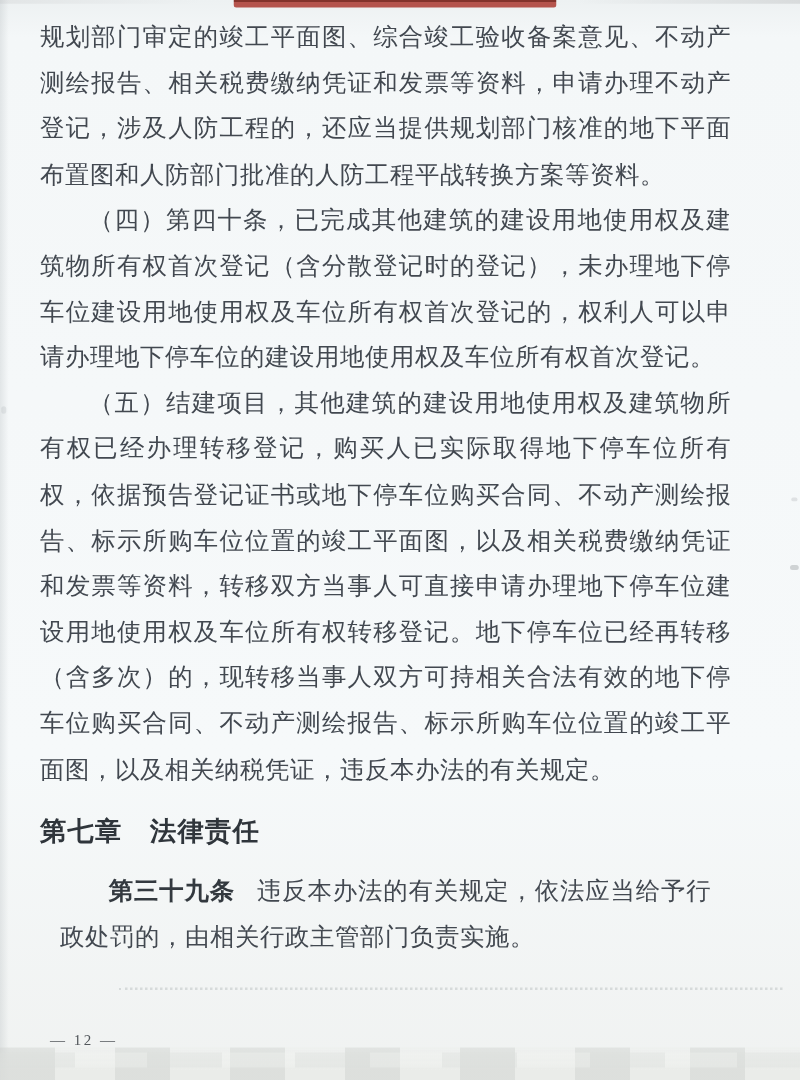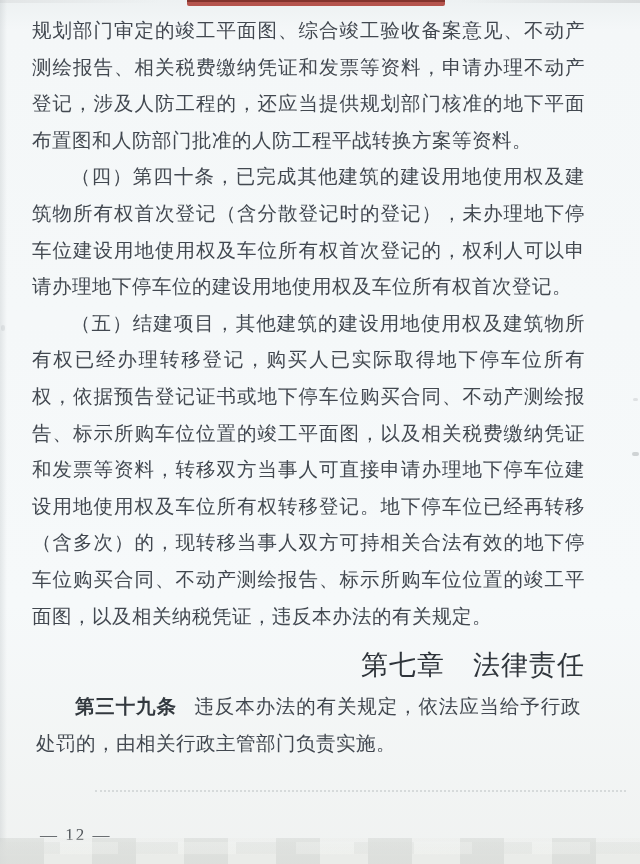--- a/index.html
+++ b/index.html
@@ -49,42 +49,42 @@
   }
   p.para {
     margin: 0;
     text-indent: 2em;
   }
   p.para.continued {
     text-indent: 0;
   }
   h2.chapter {
     margin: 15px 0 9px 0;
-    font-size: 27px;
+    font-size: 21px;
     line-height: 30px;
-    font-weight: normal;
+    font-weight: bold;
     color: #2f353b;
-    text-align: right;
+    text-align: left;
     text-indent: 0;
     letter-spacing: 1px;
   }
   p.article {
-    margin: 4px;
+    margin: 16px;
     text-indent: 2em;
   }
   .art-num {
     font-weight: bold;
     color: #33393f;
     margin-right: 0.9em;
   }
   .page-number {
     position: absolute;
     left: 40px;
     top: 825px;
-    font-size: 17px;
+    font-size: 12px;
     letter-spacing: 2px;
     color: #53585c;
   }
   
   .fold-line {
     position: absolute;
     top: 790px;
     left: 95px;
     right: 14px;
     height: 0;

